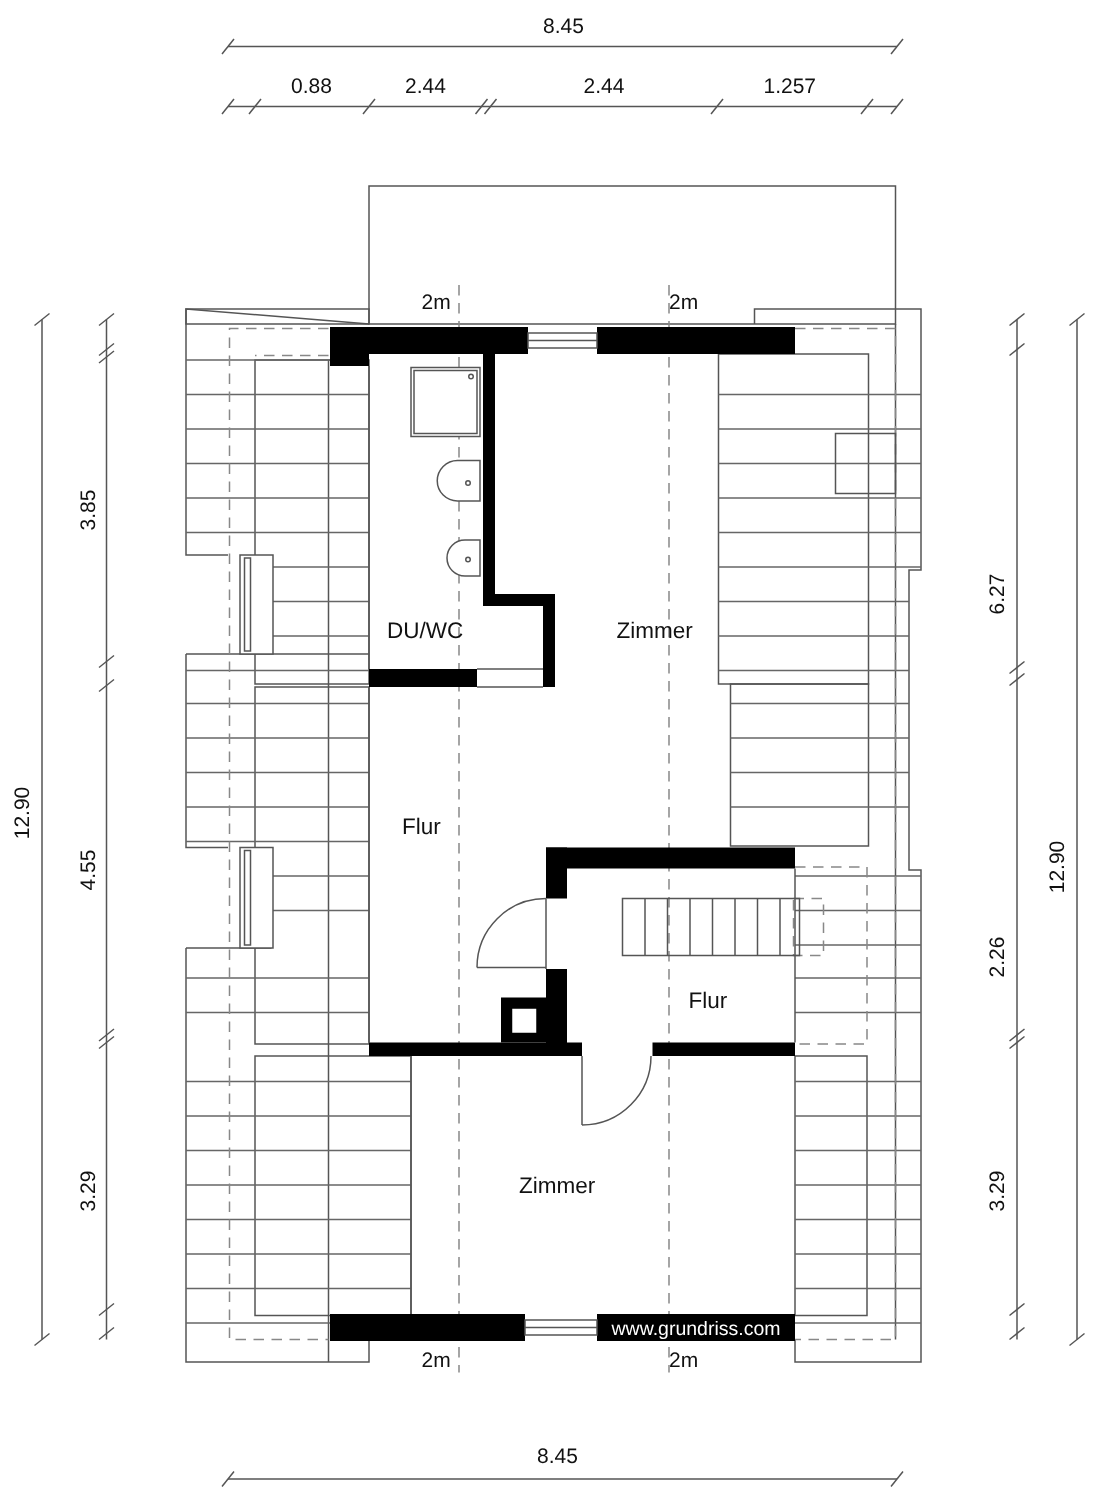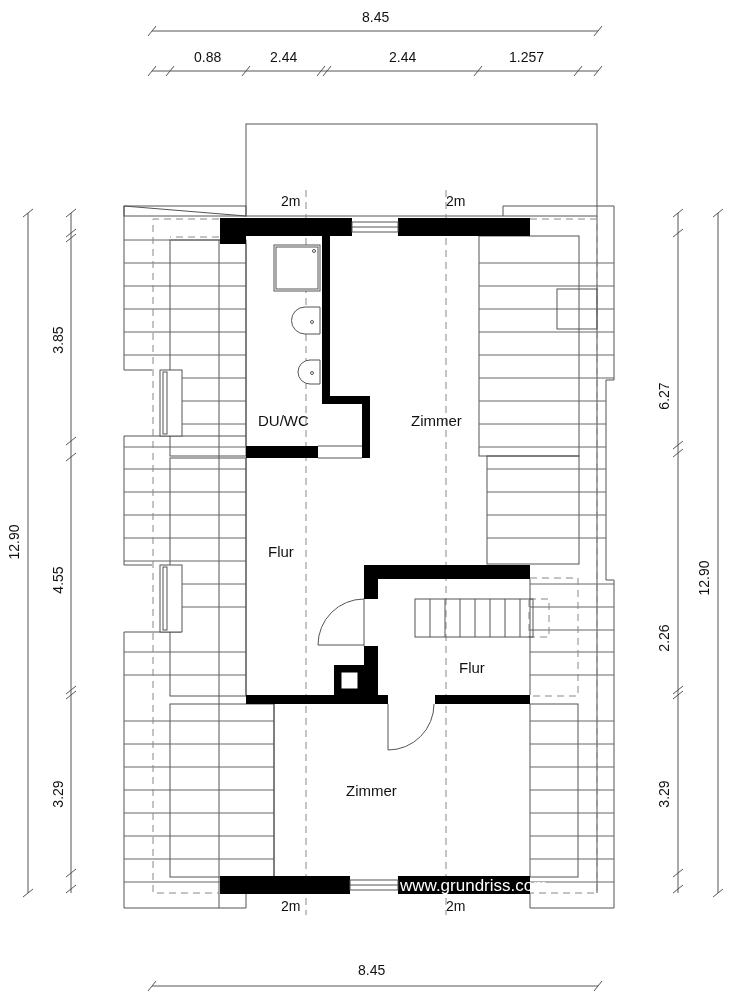--- a/index.html
+++ b/index.html
@@ -4,21 +4,21 @@
 <style>
   html, body { margin: 0; padding: 0; background: #ffffff; }
   body { width: 730px; height: 1000px; position: relative; overflow: hidden;
          font-family: "Liberation Sans", sans-serif; }
   #plan { position: absolute; left: 0; top: 0; width: 730px; height: 1000px; }
   .lbl { position: absolute; font-family: "Liberation Sans", sans-serif; color: #111; white-space: nowrap; }
   .dim { font-size: 14px; }
   .room { font-size: 15px; }
   .vert { transform: rotate(-90deg); transform-origin: center center; }
   .wm { position: absolute; left: 400px; top: 877px; width: 128px; height: 15px;
-        color: #fff; font-size: 17px; line-height: 17px; text-align: center; }
+        color: #fff; font-size: 13px; line-height: 17px; text-align: center; }
 </style>
 </head>
 <body>
 
 <svg id="plan" viewBox="0 0 730 1000" xmlns="http://www.w3.org/2000/svg">
 
   <g stroke="#555" stroke-width="1" fill="none">
 
     <line x1="152" y1="31" x2="598" y2="31"></line>
     <line x1="148" y1="36" x2="156" y2="26"></line>

